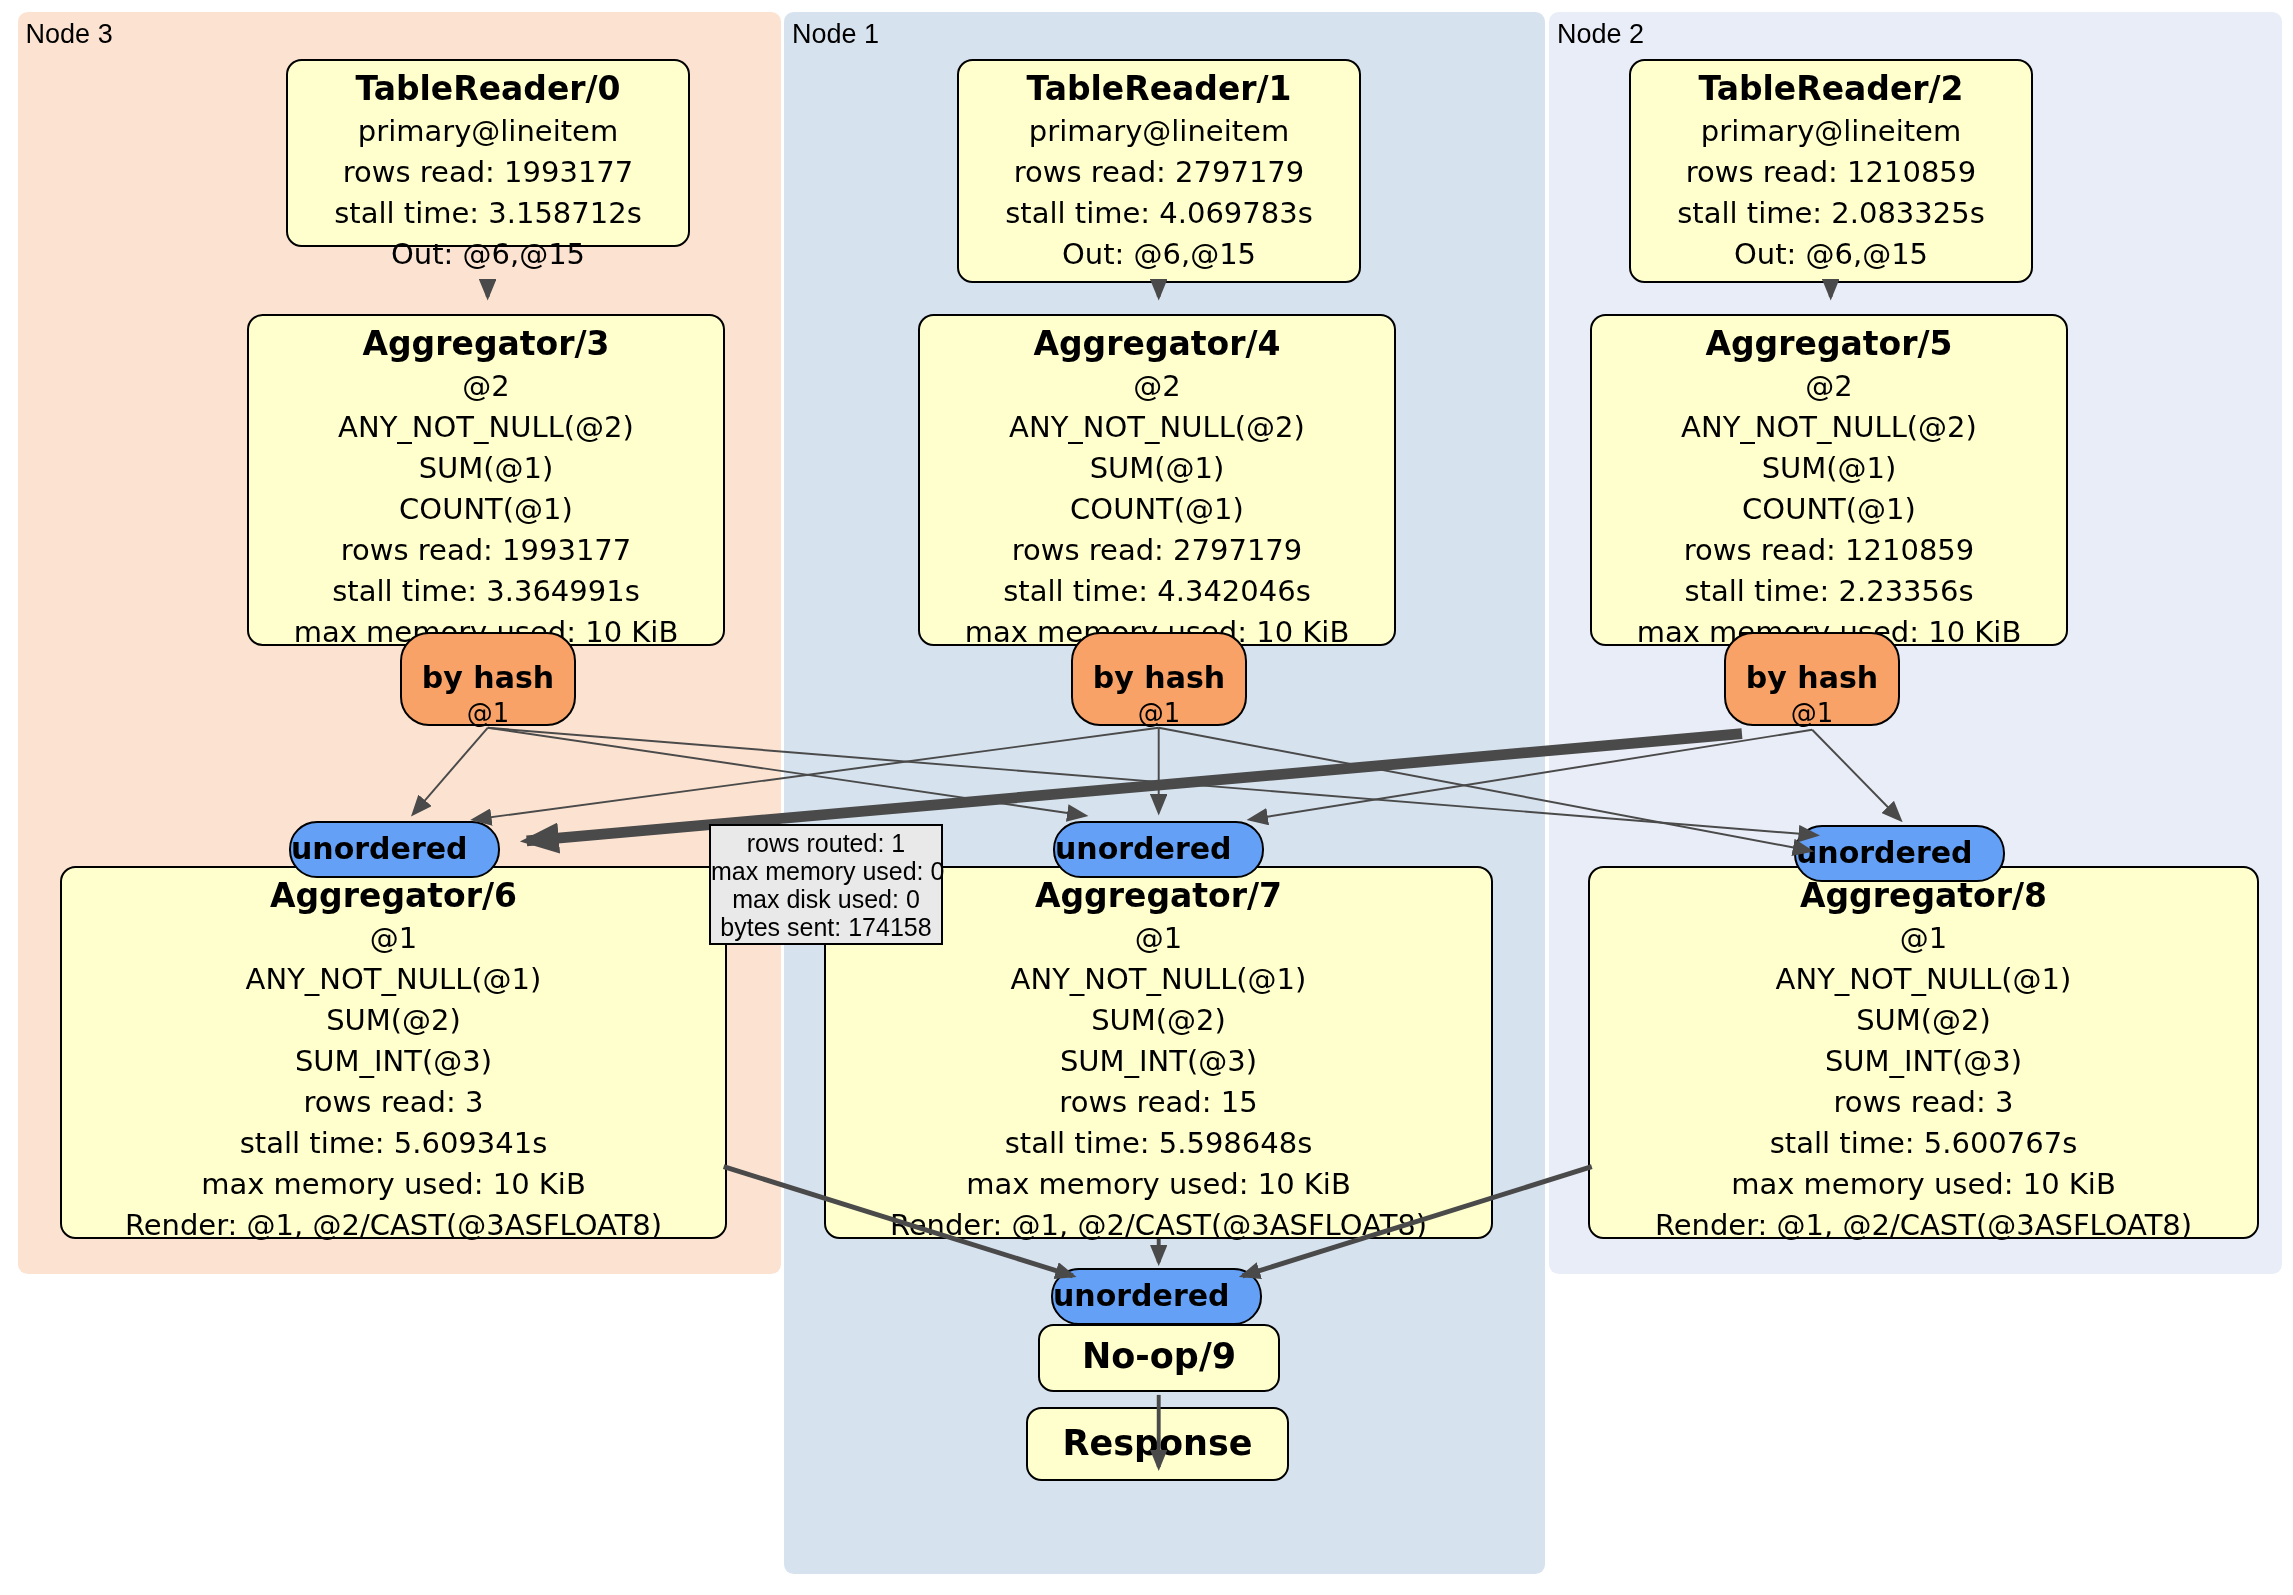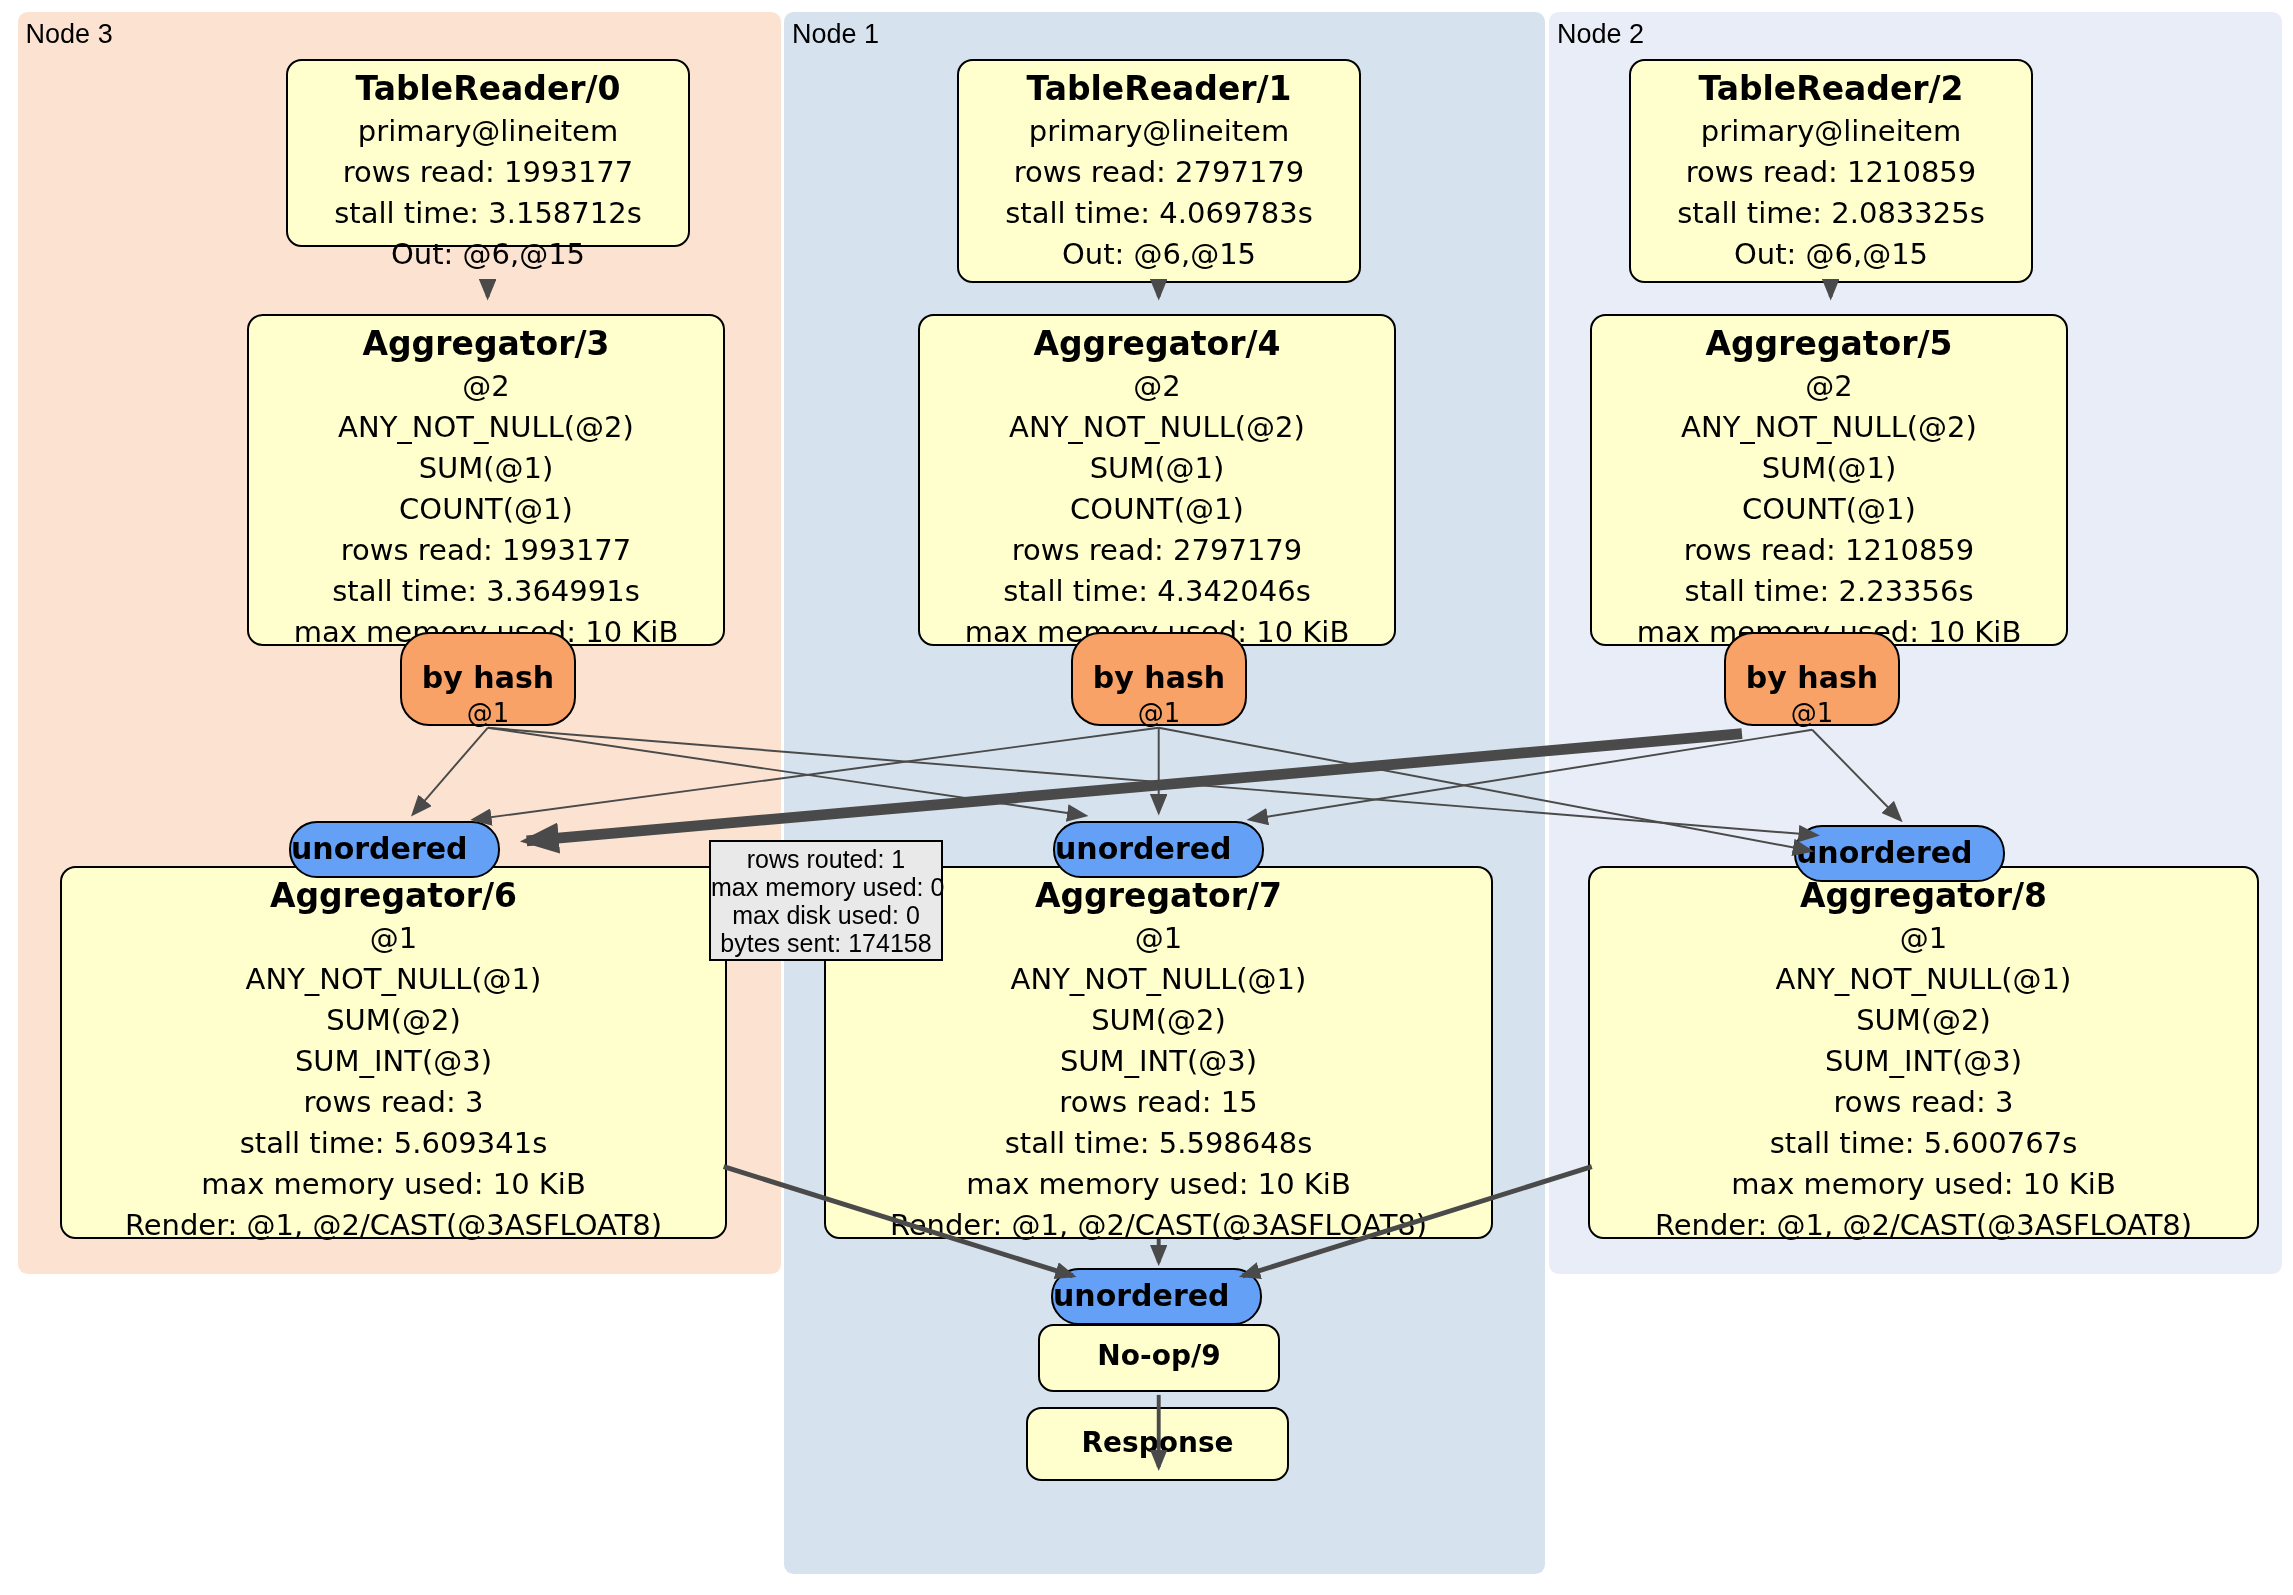--- a/index.html
+++ b/index.html
@@ -33,21 +33,21 @@
   }
   .edges{position:absolute;left:0;top:0;z-index:5;pointer-events:none;}
   .tooltip{
     position:absolute;box-sizing:border-box;z-index:6;
     background:var(--tooltipfill,#e9e9e9);border:2px solid #000;
     text-align:center;padding-top:2.9px;
   }
   .tooltip .bline{
     font-family:"Liberation Sans",sans-serif;font-size:25px;line-height:28px;
   }
-  .big-title .title{font-size:28px;line-height:60px;}
+  .big-title .title{font-size:35px;line-height:60px;}
 </style>
 </head>
 <body>
 
 <div class="canvas">
 
   <div class="region" style="left:17.6px;top:11.7px;width:763px;height:1262px;background:var(--node3bg,#fce3d1);">
     <div class="region-label">Node 3</div>
   </div>
   <div class="region" style="left:784px;top:11.7px;width:761px;height:1562px;background:var(--node1bg,#d6e2ee);">
@@ -180,21 +180,21 @@
   <div class="stream" style="left:1794px;top:825px;width:211px;height:57px;">unordered</div>
   <div class="stream" style="left:1051px;top:1268px;width:211px;height:57px;">unordered</div>
 
   <div class="pbox big-title" style="left:1038px;top:1324px;width:242px;height:68px;padding-top:0;">
     <div class="title">No-op/9</div>
   </div>
   <div class="pbox big-title" style="left:1026px;top:1407px;width:263px;height:74px;padding-top:3.9px;">
     <div class="title">Response</div>
   </div>
 
-  <div class="tooltip" style="left:709px;top:824px;width:234px;height:121px;margin-top:16px;">
+  <div class="tooltip" style="left:709px;top:824px;width:234px;height:121px;">
     <div>
         <div class="bline">rows routed: 1</div>
         <div class="bline">max memory used: 0</div>
         <div class="bline">max disk used: 0</div>
         <div class="bline">bytes sent: 174158</div>
       </div>
   </div>
 
   <svg class="edges" width="2294" height="1596" viewBox="0 0 2352 1636">
     <defs>

